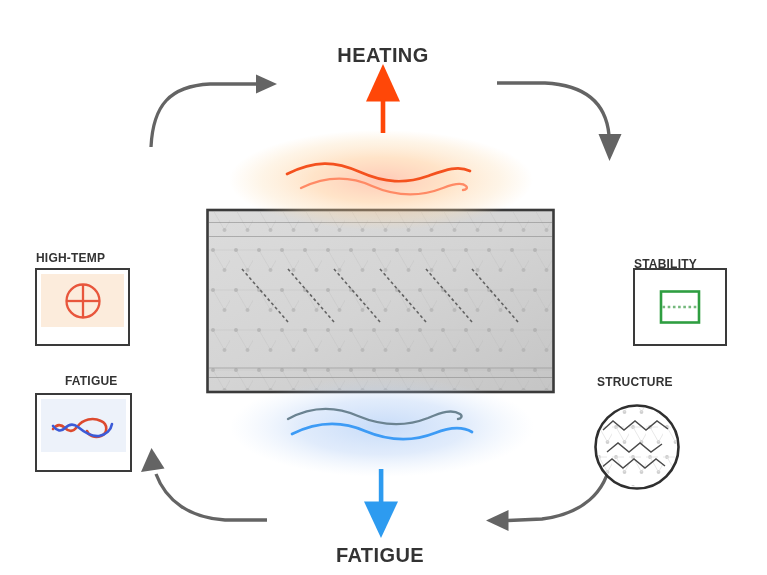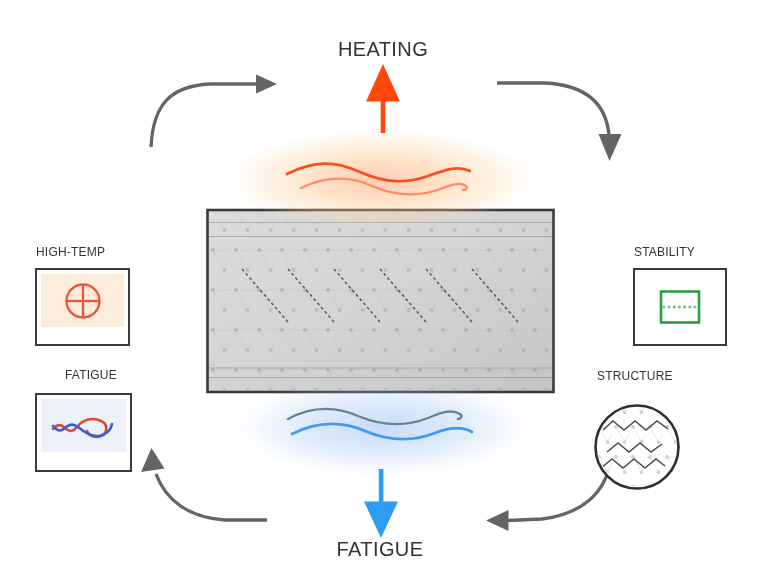--- a/index.html
+++ b/index.html
@@ -1,19 +1,19 @@
 <!DOCTYPE html>
 <html style="--c-label-text: #333333; --c-heating-arrow: #FF4708; --c-cooling-arrow: #2D9BF0; --c-cycle-arrow: #646464; --c-box-border: #3A3A3A; --c-sample-border: #3A3A3A; --c-heat-wave-1: #F4511E; --c-heat-wave-2: #FF8A65; --c-cool-wave-1: #6B8391; --c-cool-wave-2: #3D9BF5; --c-hightemp-orange: #E8563C; --c-hightemp-bg: #FCECDC; --c-fatigue-red: #DD4A2E; --c-fatigue-blue: #3C5BD7; --c-fatigue-bg: #EDF2FA; --c-stability-green: #2F9E41; --c-stability-dash: #74B87C; --c-heat-glow: #FFBE7D; --c-cool-glow: #8FB8F2; --c-sample-fill: #D2D2D2;"><head>
 <meta charset="utf-8">
 <style>
   html,body{margin:0;padding:0;background:#fff;}
   body{width:767px;height:575px;font-family:"Liberation Sans",sans-serif;}
   .canvas{position:relative;width:767px;height:575px;background:#fff;overflow:hidden;}
   svg.layer{position:absolute;left:0;top:0;width:767px;height:575px;}
-  .lbl{position:absolute;font-weight:normal;color:var(--c-label-text,#333);white-space:nowrap;}
+  .lbl{position:absolute;font-weight:bold;color:var(--c-label-text,#333);white-space:nowrap;margin-top:6px;}
   .lbl.big{font-size:20px;letter-spacing:.4px;}
   .lbl.small{font-size:12px;letter-spacing:.2px;}
   .lbl.center{text-align:center;}
   .side-box{position:absolute;background:#fff;border:2.2px solid var(--c-box-border,#3a3a3a);box-sizing:border-box;}
   .icon-area{position:absolute;left:4px;right:4px;top:4px;height:53px;display:flex;align-items:center;justify-content:center;}
   .icon-area.ht{background:var(--c-hightemp-bg,#fcecdc);}
   .icon-area.fa{background:var(--c-fatigue-bg,#edf2fa);}
   .icon-area.full{height:auto;bottom:4px;background:transparent;}
   .fill-heat{fill:var(--c-heating-arrow,#ff4708);}
   .fill-cool{fill:var(--c-cooling-arrow,#2d9bf0);}
@@ -125,21 +125,21 @@
         <path d="M 607 452 L 618 443 L 629 452 L 640 443 L 651 452 L 662 444"></path>
         <path d="M 601 468 L 612 459 L 623 468 L 634 459 L 645 468 L 656 459 L 665 466"></path>
       </g>
     </g>
   </svg>
 
   <div class="lbl big center" style="left:283px;top:38px;width:200px;">HEATING</div>
   <div class="lbl big center" style="left:280px;top:538px;width:200px;">FATIGUE</div>
   <div class="lbl small" style="left:36px;top:245px;">HIGH-TEMP</div>
   <div class="lbl small" style="left:37px;top:368px;padding-left:28px;">FATIGUE</div>
-  <div class="lbl small" style="left:634px;top:245px;">STABILITY</div>
+  <div class="lbl small" style="left:634px;top:251px;">STABILITY</div>
   <div class="lbl small" style="left:597px;top:369px;">STRUCTURE</div>
 
   <div class="side-box" style="left:35px;top:268px;width:95px;height:78px;">
     <div class="icon-area ht">
       <svg width="44" height="44" viewBox="0 0 44 44">
         <circle cx="22" cy="22" r="16.5" fill="none" stroke="var(--c-hightemp-orange,#e8563c)" stroke-width="2.3"></circle>
         <line x1="6" y1="22" x2="38" y2="22" stroke="var(--c-hightemp-orange,#e8563c)" stroke-width="2.3"></line>
         <line x1="22" y1="6" x2="22" y2="38" stroke="var(--c-hightemp-orange,#e8563c)" stroke-width="2.3"></line>
       </svg>
     </div>

